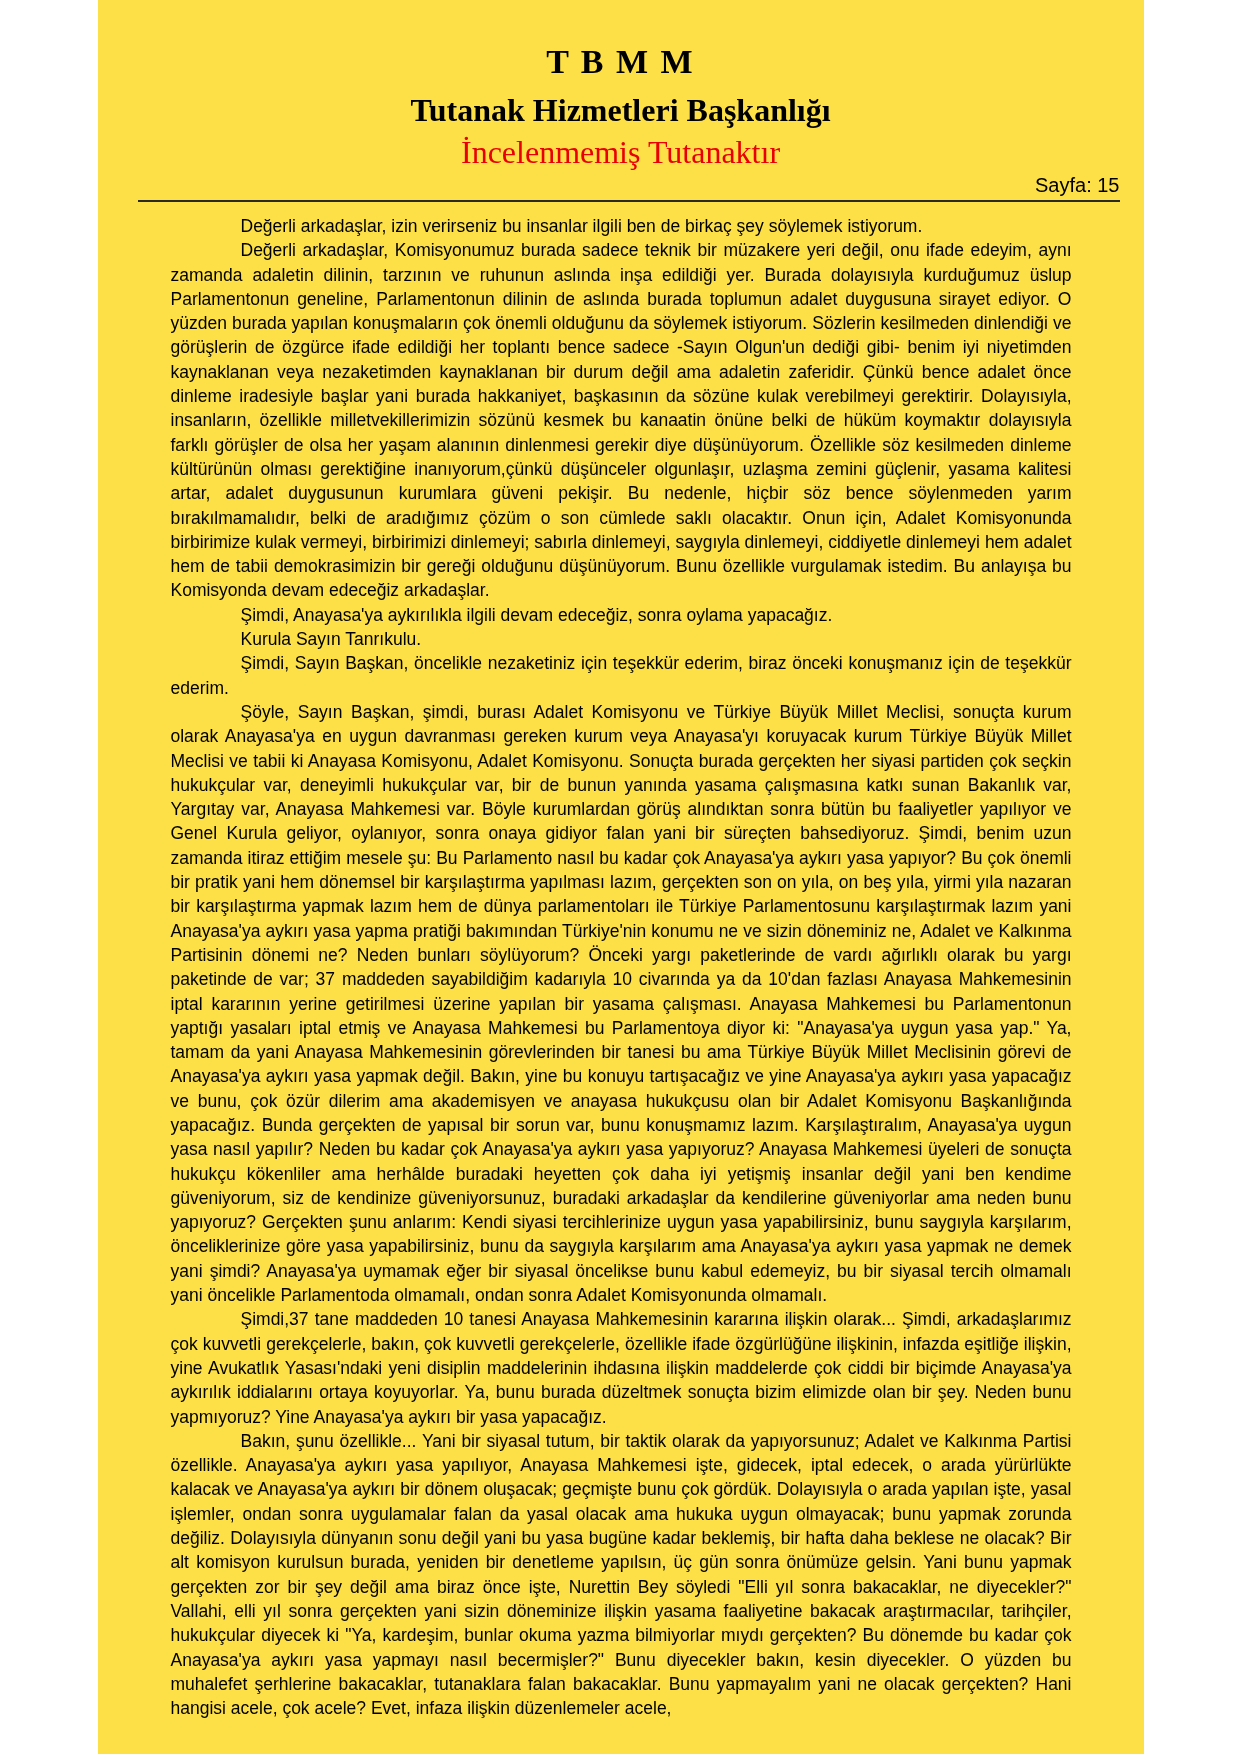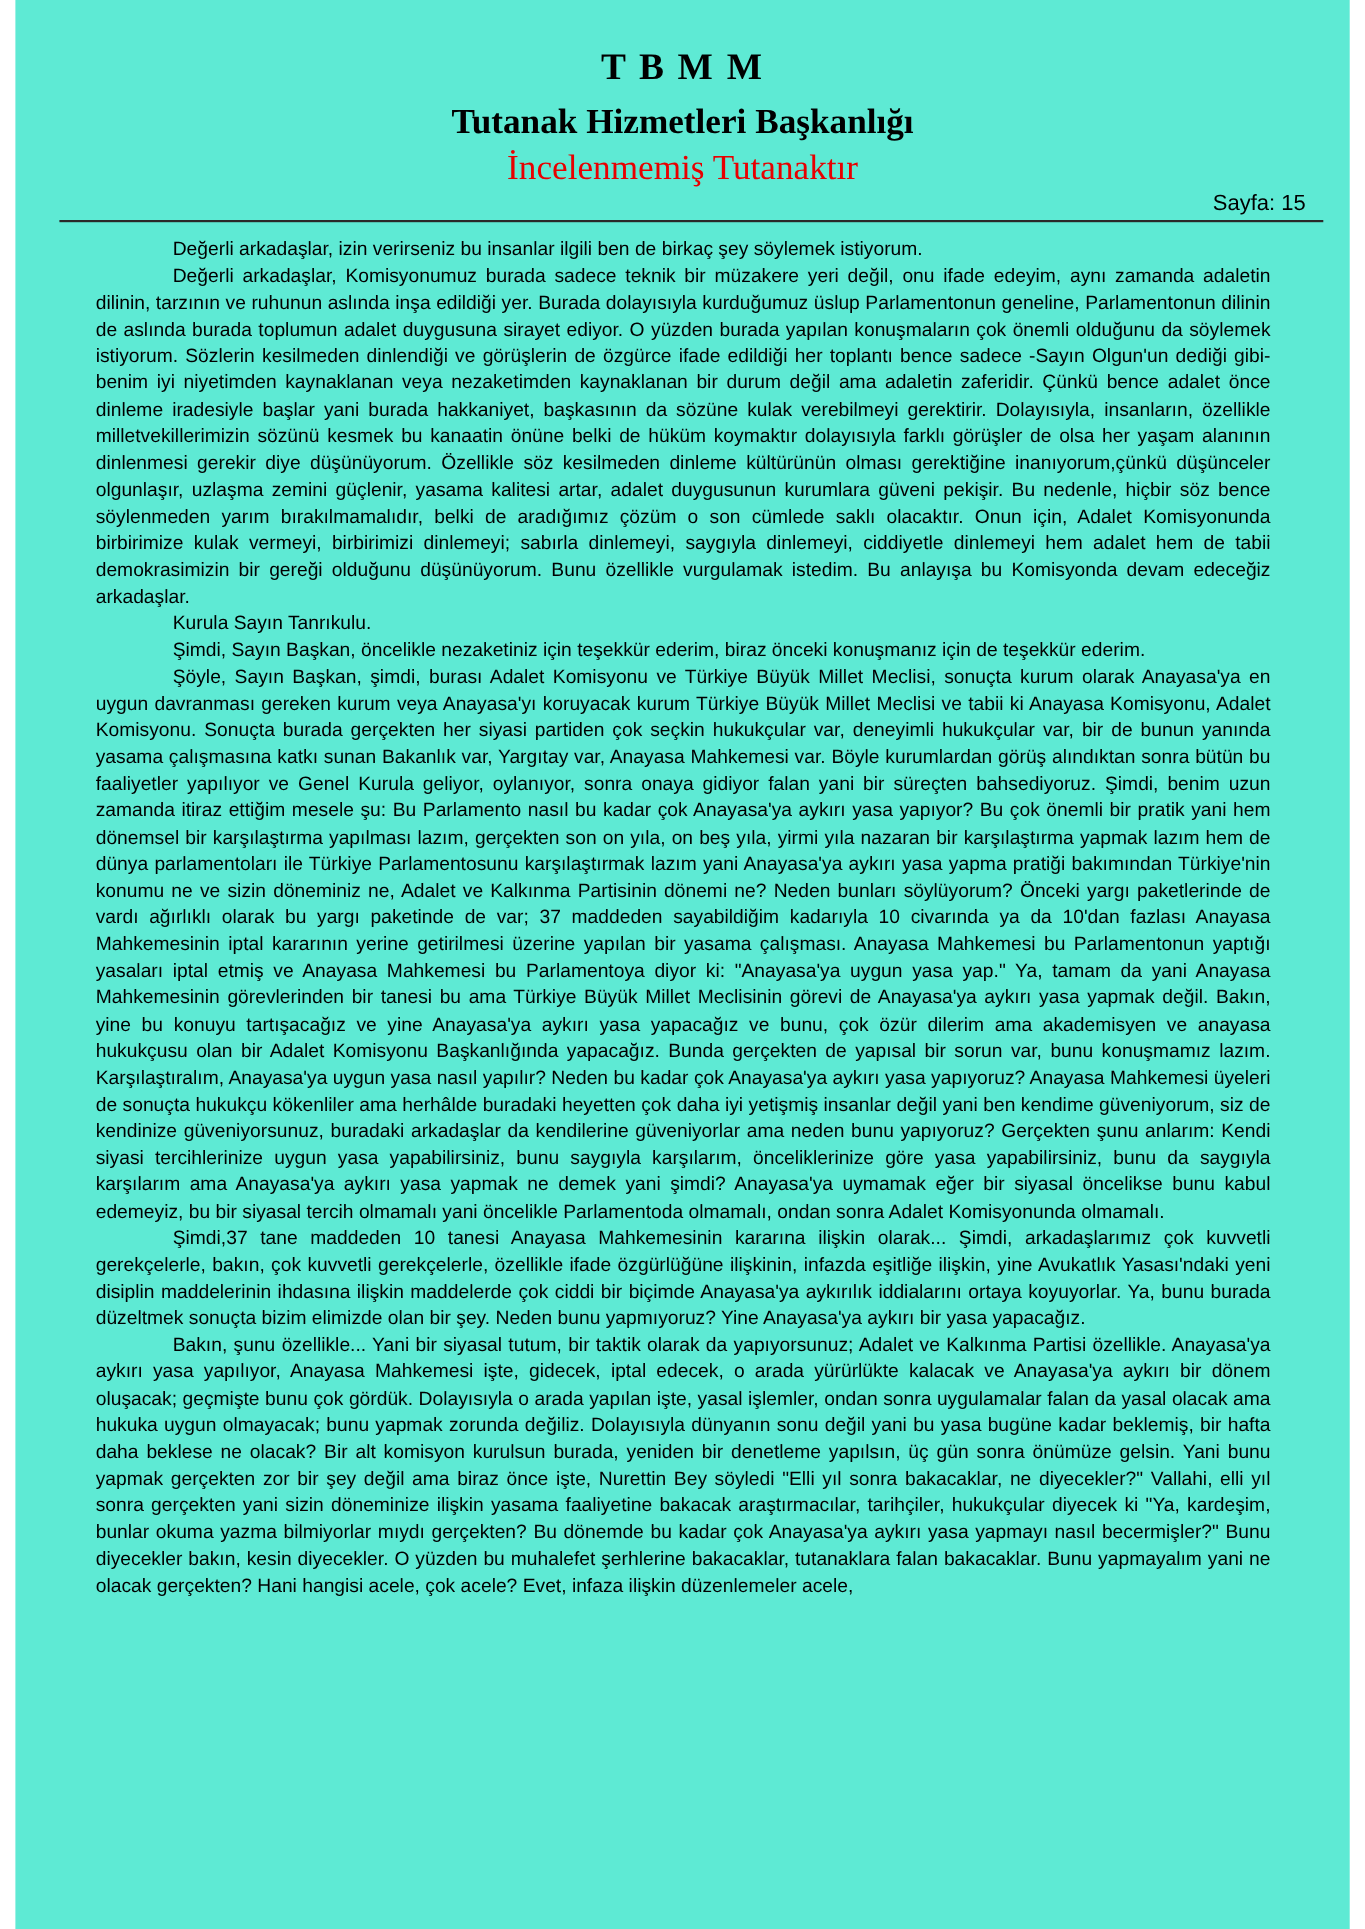--- a/index.html
+++ b/index.html
@@ -1,20 +1,20 @@
 <!DOCTYPE html>
 <html><head>
 <meta charset="utf-8">
 <style>
   html, body { margin: 0; padding: 0; background: #ffffff; }
   .page {
-    width: 1213px;
+    width: 1046px;
     height: 1754px;
     margin: 0 auto;
-    background: #5eead4;
+    background: #fde047;
     color: #000000;
     font-family: "Liberation Sans", sans-serif;
     box-sizing: border-box;
     position: relative;
     overflow: hidden;
   }
   .doc-header {
     text-align: center;
     font-family: "Liberation Serif", serif;
     padding-top: 44px;
@@ -33,21 +33,21 @@
     margin: 0 0 8px 0;
   }
   .doc-status {
     font-size: 32px;
     font-weight: normal;
     line-height: 34px;
     margin: 0;
   }
   .page-number-row {
     text-align: right;
-    padding-right: 40px;
+    padding-right: 24px;
     font-size: 20px;
     line-height: 24px;
     margin-top: 4px;
     font-family: "Liberation Sans", sans-serif;
   }
   .header-rule {
     border: none;
     border-top: 2px solid #2a2a2a;
     margin: 3px 24px 0 40px;
   }
@@ -73,20 +73,21 @@
     <div class="doc-status" id="status-line" style="color: rgb(232, 0, 0);">İncelenmemiş Tutanaktır</div>
   </div>
 
   <div class="page-number-row">Sayfa: 15</div>
 
   <hr class="header-rule">
 
   <div class="doc-body">
     <p>Değerli arkadaşlar, izin verirseniz bu insanlar ilgili ben de birkaç şey söylemek istiyorum.</p>
     <p>Değerli arkadaşlar, Komisyonumuz burada sadece teknik bir müzakere yeri değil, onu ifade edeyim, aynı zamanda adaletin dilinin, tarzının ve ruhunun aslında inşa edildiği yer. Burada dolayısıyla kurduğumuz üslup Parlamentonun geneline, Parlamentonun dilinin de aslında burada toplumun adalet duygusuna sirayet ediyor. O yüzden burada yapılan konuşmaların çok önemli olduğunu da söylemek istiyorum. Sözlerin kesilmeden dinlendiği ve görüşlerin de özgürce ifade edildiği her toplantı bence sadece -Sayın Olgun'un dediği gibi- benim iyi niyetimden kaynaklanan veya nezaketimden kaynaklanan bir durum değil ama adaletin zaferidir. Çünkü bence adalet önce dinleme iradesiyle başlar yani burada hakkaniyet, başkasının da sözüne kulak verebilmeyi gerektirir. Dolayısıyla, insanların, özellikle milletvekillerimizin sözünü kesmek bu kanaatin önüne belki de hüküm koymaktır dolayısıyla farklı görüşler de olsa her yaşam alanının dinlenmesi gerekir diye düşünüyorum. Özellikle söz kesilmeden dinleme kültürünün olması gerektiğine inanıyorum,çünkü düşünceler olgunlaşır, uzlaşma zemini güçlenir, yasama kalitesi artar, adalet duygusunun kurumlara güveni pekişir. Bu nedenle, hiçbir söz bence söylenmeden yarım bırakılmamalıdır, belki de aradığımız çözüm o son cümlede saklı olacaktır. Onun için, Adalet Komisyonunda birbirimize kulak vermeyi, birbirimizi dinlemeyi; sabırla dinlemeyi, saygıyla dinlemeyi, ciddiyetle dinlemeyi hem adalet hem de tabii demokrasimizin bir gereği olduğunu düşünüyorum. Bunu özellikle vurgulamak istedim. Bu anlayışa bu Komisyonda devam edeceğiz arkadaşlar.</p>
+    <p>Şimdi, Anayasa'ya aykırılıkla ilgili devam edeceğiz, sonra oylama yapacağız.</p>
     <p>Kurula Sayın Tanrıkulu.</p>
     <p>Şimdi, Sayın Başkan, öncelikle nezaketiniz için teşekkür ederim, biraz önceki konuşmanız için de teşekkür ederim.</p>
     <p>Şöyle, Sayın Başkan, şimdi, burası Adalet Komisyonu ve Türkiye Büyük Millet Meclisi, sonuçta kurum olarak Anayasa'ya en uygun davranması gereken kurum veya Anayasa'yı koruyacak kurum Türkiye Büyük Millet Meclisi ve tabii ki Anayasa Komisyonu, Adalet Komisyonu. Sonuçta burada gerçekten her siyasi partiden çok seçkin hukukçular var, deneyimli hukukçular var, bir de bunun yanında yasama çalışmasına katkı sunan Bakanlık var, Yargıtay var, Anayasa Mahkemesi var. Böyle kurumlardan görüş alındıktan sonra bütün bu faaliyetler yapılıyor ve Genel Kurula geliyor, oylanıyor, sonra onaya gidiyor falan yani bir süreçten bahsediyoruz. Şimdi, benim uzun zamanda itiraz ettiğim mesele şu: Bu Parlamento nasıl bu kadar çok Anayasa'ya aykırı  yasa yapıyor? Bu çok önemli bir pratik yani hem dönemsel bir karşılaştırma yapılması lazım, gerçekten son on yıla, on beş yıla, yirmi yıla nazaran bir karşılaştırma yapmak lazım hem de dünya parlamentoları ile Türkiye Parlamentosunu karşılaştırmak lazım yani Anayasa'ya aykırı yasa yapma pratiği bakımından Türkiye'nin konumu ne ve sizin döneminiz ne, Adalet ve Kalkınma Partisinin dönemi ne? Neden bunları söylüyorum? Önceki yargı paketlerinde de vardı ağırlıklı olarak bu yargı paketinde de var; 37 maddeden sayabildiğim kadarıyla 10 civarında ya da 10'dan fazlası Anayasa Mahkemesinin iptal kararının yerine getirilmesi üzerine yapılan bir yasama çalışması. Anayasa Mahkemesi bu Parlamentonun yaptığı yasaları iptal etmiş ve Anayasa Mahkemesi bu Parlamentoya  diyor ki: "Anayasa'ya uygun yasa yap." Ya, tamam da yani Anayasa Mahkemesinin görevlerinden bir tanesi bu ama Türkiye Büyük Millet Meclisinin görevi de Anayasa'ya aykırı yasa yapmak değil. Bakın, yine bu konuyu tartışacağız ve yine Anayasa'ya aykırı yasa yapacağız ve bunu, çok özür dilerim ama akademisyen ve anayasa hukukçusu olan bir Adalet Komisyonu Başkanlığında yapacağız. Bunda gerçekten de yapısal bir sorun var, bunu konuşmamız lazım. Karşılaştıralım,  Anayasa'ya uygun yasa nasıl yapılır? Neden bu kadar çok Anayasa'ya aykırı yasa yapıyoruz? Anayasa Mahkemesi üyeleri de sonuçta hukukçu kökenliler ama herhâlde buradaki heyetten çok daha iyi yetişmiş insanlar değil yani ben kendime güveniyorum, siz de kendinize güveniyorsunuz, buradaki arkadaşlar da kendilerine güveniyorlar ama neden bunu yapıyoruz? Gerçekten şunu anlarım: Kendi siyasi tercihlerinize uygun yasa yapabilirsiniz, bunu saygıyla karşılarım, önceliklerinize göre yasa yapabilirsiniz, bunu da saygıyla karşılarım ama Anayasa'ya aykırı yasa yapmak ne demek yani şimdi? Anayasa'ya uymamak eğer bir siyasal öncelikse bunu kabul edemeyiz, bu bir siyasal tercih olmamalı yani öncelikle Parlamentoda olmamalı, ondan sonra Adalet Komisyonunda olmamalı.</p>
     <p>Şimdi,37 tane maddeden 10 tanesi Anayasa Mahkemesinin kararına ilişkin olarak... Şimdi, arkadaşlarımız çok kuvvetli gerekçelerle, bakın, çok kuvvetli gerekçelerle, özellikle ifade özgürlüğüne ilişkinin, infazda eşitliğe ilişkin, yine Avukatlık Yasası'ndaki yeni disiplin maddelerinin ihdasına ilişkin maddelerde çok ciddi bir biçimde Anayasa'ya aykırılık iddialarını ortaya koyuyorlar. Ya, bunu burada düzeltmek sonuçta bizim elimizde olan bir şey. Neden bunu yapmıyoruz? Yine Anayasa'ya aykırı bir yasa yapacağız.</p>
     <p>Bakın, şunu özellikle... Yani bir siyasal tutum, bir taktik olarak da yapıyorsunuz; Adalet ve Kalkınma Partisi özellikle. Anayasa'ya aykırı yasa yapılıyor, Anayasa Mahkemesi işte, gidecek, iptal edecek, o arada yürürlükte kalacak ve Anayasa'ya aykırı bir dönem oluşacak; geçmişte bunu çok gördük. Dolayısıyla o arada yapılan işte, yasal işlemler, ondan sonra uygulamalar falan da yasal olacak ama hukuka uygun olmayacak; bunu yapmak zorunda değiliz. Dolayısıyla dünyanın sonu değil yani bu yasa bugüne kadar beklemiş, bir hafta daha beklese ne olacak? Bir alt komisyon kurulsun burada, yeniden bir denetleme yapılsın, üç gün sonra önümüze gelsin. Yani bunu yapmak gerçekten zor bir şey değil ama biraz önce işte, Nurettin Bey söyledi "Elli yıl sonra bakacaklar, ne diyecekler?" Vallahi, elli yıl sonra gerçekten yani sizin döneminize ilişkin yasama faaliyetine bakacak araştırmacılar, tarihçiler, hukukçular diyecek ki "Ya, kardeşim, bunlar okuma yazma bilmiyorlar mıydı gerçekten? Bu dönemde bu kadar çok Anayasa'ya aykırı yasa yapmayı nasıl becermişler?" Bunu diyecekler bakın, kesin diyecekler. O yüzden bu muhalefet şerhlerine bakacaklar, tutanaklara falan bakacaklar. Bunu yapmayalım yani ne olacak gerçekten? Hani hangisi acele, çok acele? Evet, infaza ilişkin düzenlemeler acele,</p>
   </div>
 
 </div>
 
 </body></html>

